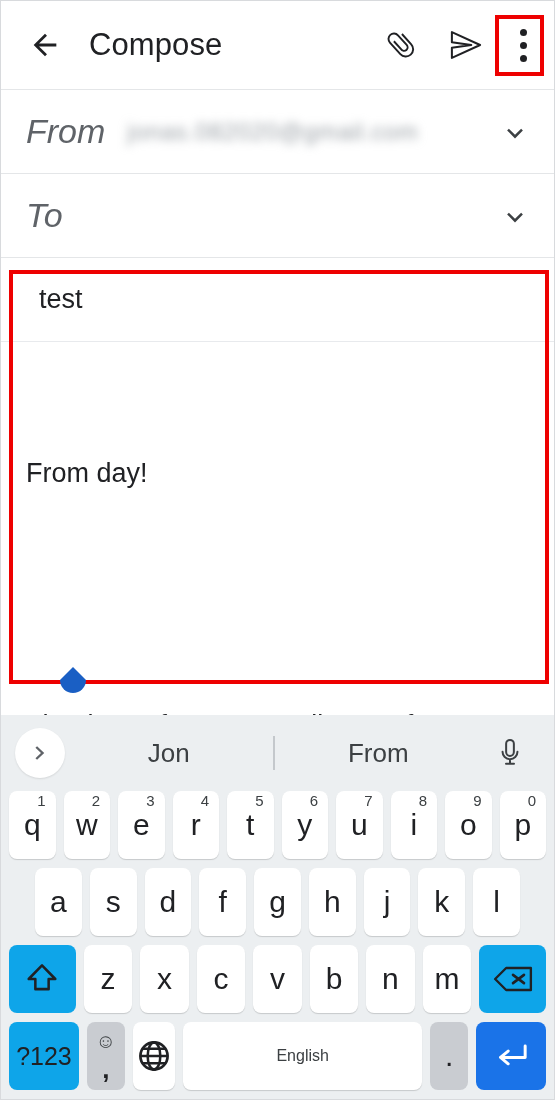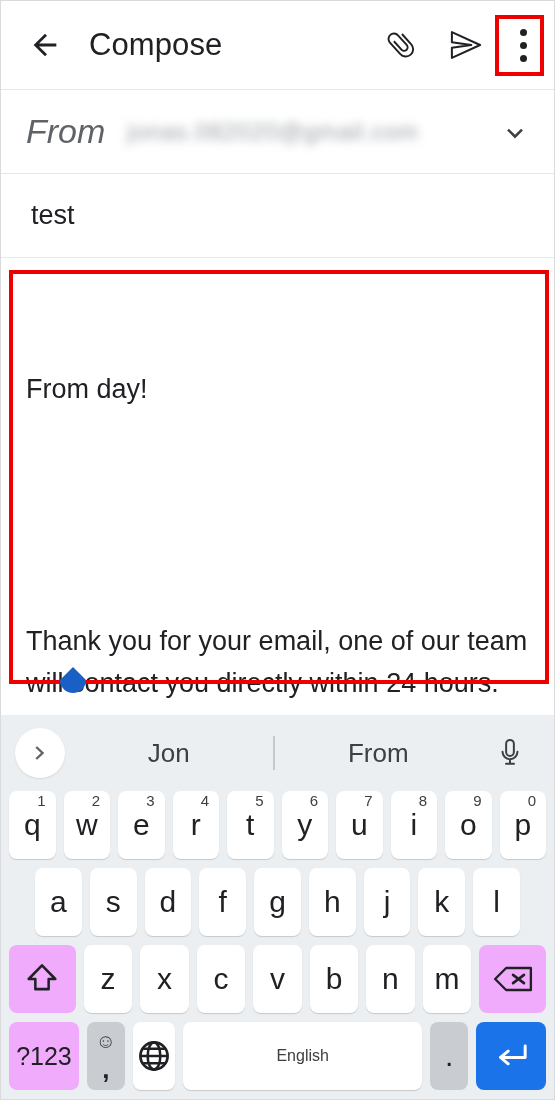--- a/index.html
+++ b/index.html
@@ -96,21 +96,21 @@
   .chev { flex: 0 0 auto; width: 34px; display: flex; align-items: center; justify-content: center; }
 
   
   .compose {
     background: #fff;
     border-top: 1px solid #e4e6e8;
   }
   .subject {
     height: 84px;
     display: flex; align-items: center;
-    padding: 0 30px;
+    padding: 0 38px;
     box-sizing: border-box;
     font-size: 27px;
     color: #202124;
     border-bottom: 1px solid #e8eaed;
   }
   .bodytext {
     padding: 26px 25px 0 25px;
     font-size: 27px;
     line-height: 42px;
     color: #202124;
@@ -187,21 +187,21 @@
     box-shadow: 0 1px 1px rgba(0,0,0,.16);
     user-select: none;
   }
   .key .sup {
     position: absolute;
     top: 2px; right: 10px;
     font-size: 15px;
     color: #3c4043;
     line-height: 1;
   }
-  .key.gray { background: #f0abfc; box-shadow: none; }
+  .key.gray { background: #0ea5e9; box-shadow: none; }
   .key.fn123 { flex: 1.52 1 0; font-size: 25px; }
   .key.space { flex: 5.2 1 0; font-size: 16px; color: #3c4043; }
   .key.enter { flex: 1.52 1 0; background: #1a73e8; box-shadow: none; }
   .key.period { flex: 0.82 1 0; background: #c9ccd1; box-shadow: none; font-size: 30px; }
   .key.commaemoji { flex: 0.82 1 0; background: #c9ccd1; box-shadow: none; }
   .key.globe { flex: 0.92 1 0; }
   .key.shiftkey { flex: 1.38 1 0; }
   .key.backkey  { flex: 1.38 1 0; }
 
   .comma-stack { display: flex; flex-direction: column; align-items: center; justify-content: center; line-height: 1; }
@@ -251,20 +251,29 @@
     <div class="value">
       <span class="redacted">jonas.082020@gmail.com</span>
     </div>
     <div class="chev">
       <svg width="30" height="30" viewBox="0 0 24 24">
         <path d="M7.1 9.3 12 14.2l4.9-4.9 1.4 1.45L12 17.1 5.7 10.75z" fill="#3c4043"></path>
       </svg>
     </div>
   </div>
 
+  <div class="field">
+    <div class="label">To</div>
+    <div class="value"></div>
+    <div class="chev">
+      <svg width="30" height="30" viewBox="0 0 24 24">
+        <path d="M7.1 9.3 12 14.2l4.9-4.9 1.4 1.45L12 17.1 5.7 10.75z" fill="#3c4043"></path>
+      </svg>
+    </div>
+  </div>
 
   <div class="compose">
     <div class="subject">test</div>
     <div class="bodytext">
       <div>From day!</div>
       <div style="height:42px"></div>
       <div>Thank you for your email, one of our team will contact you directly within 24 hours.</div>
       <div class="sig">Sincerely yours,</div>
       <div><span class="composing">Jon</span></div>
     </div>

